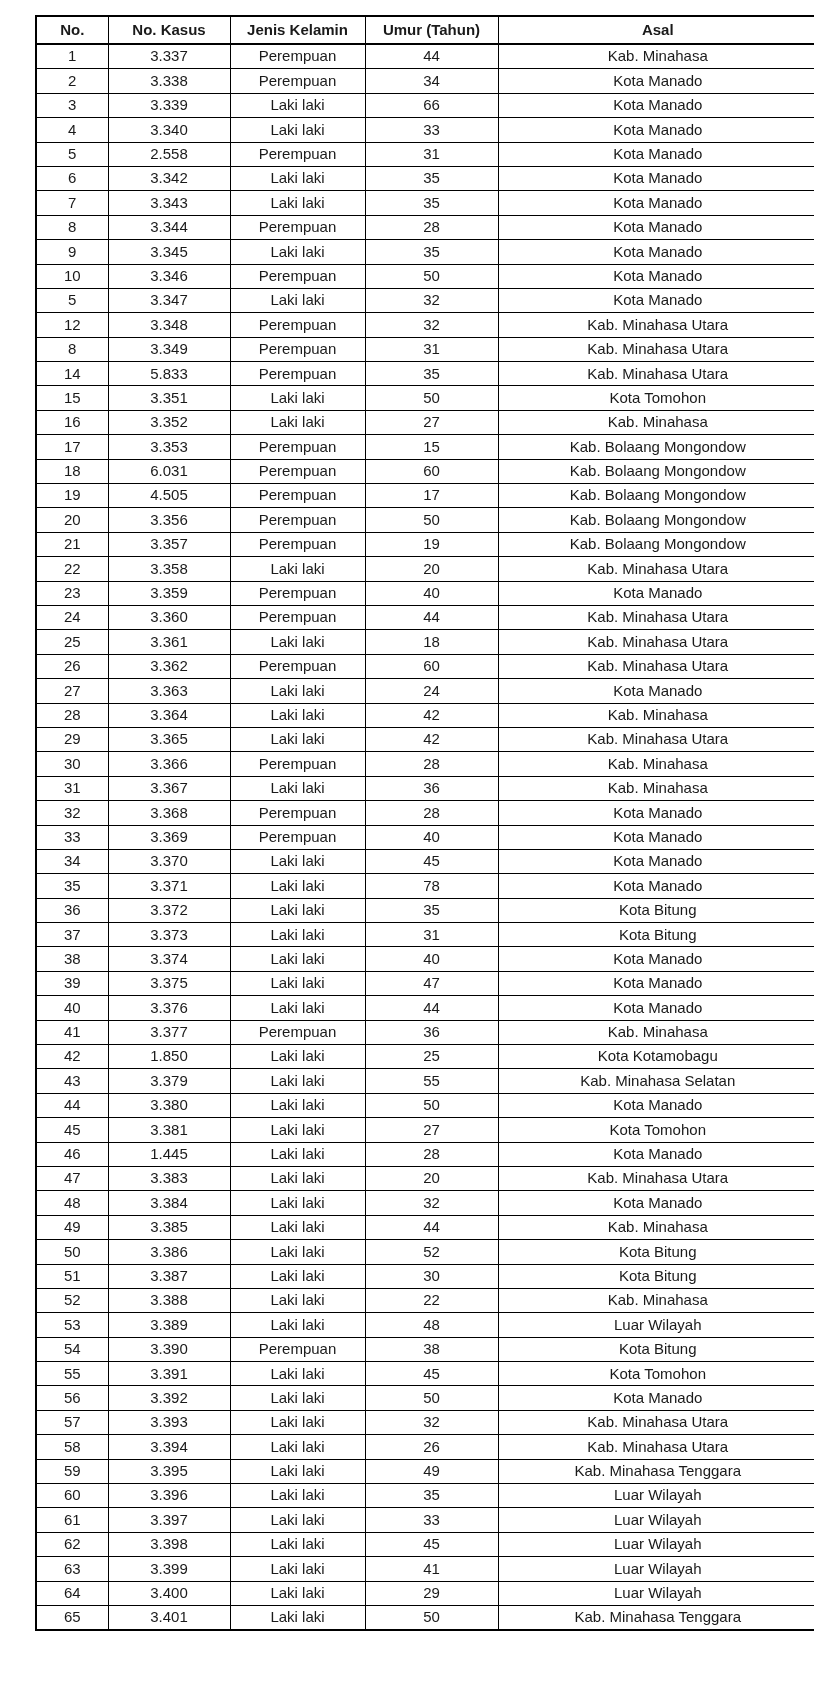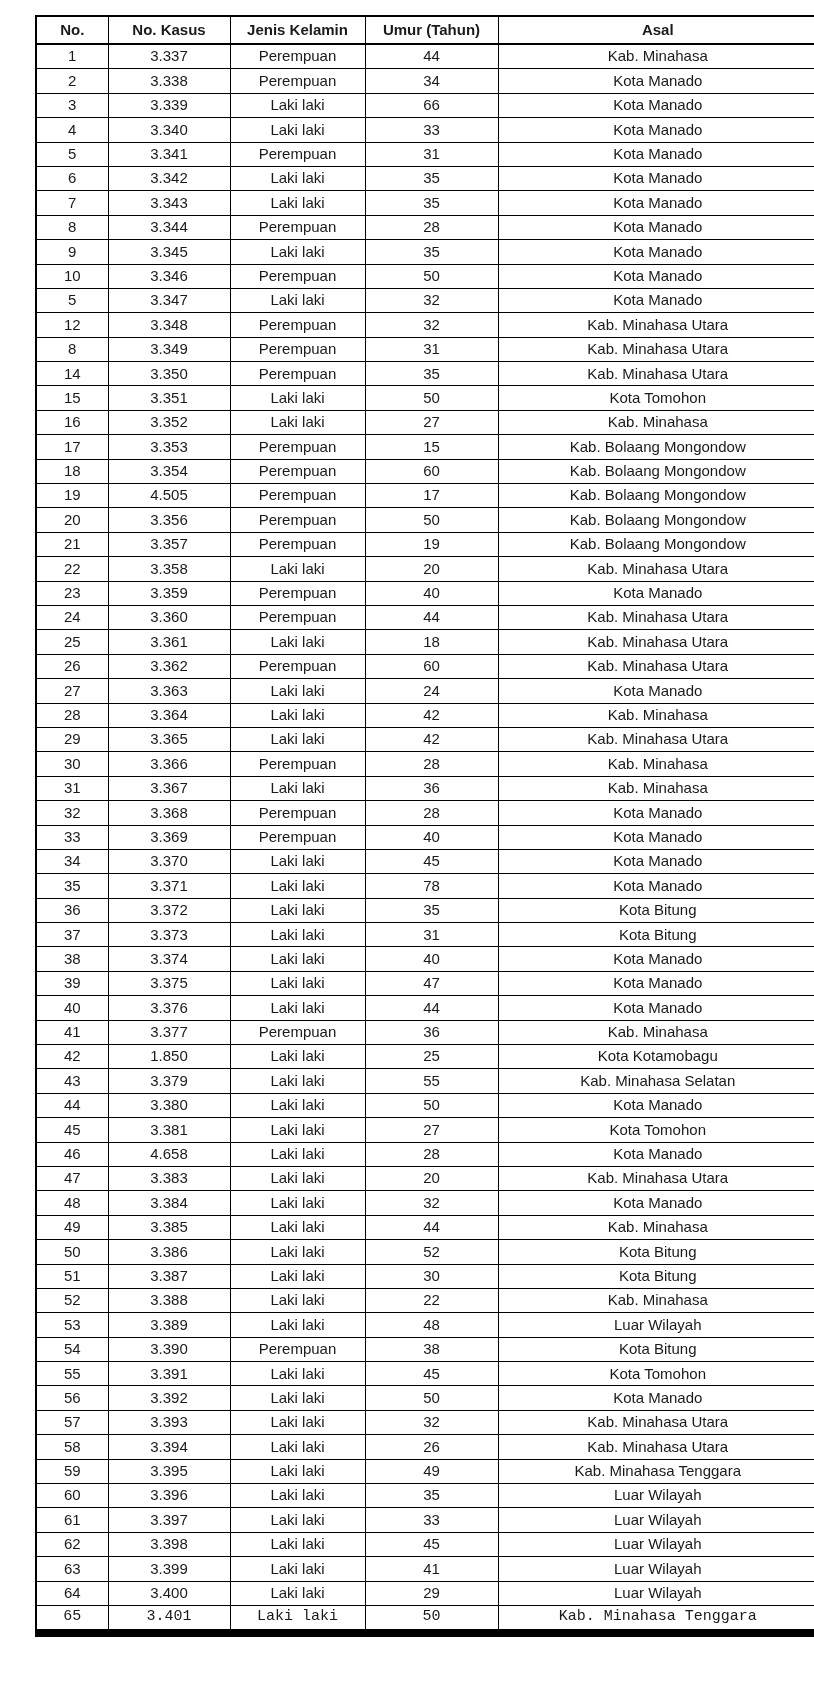--- a/index.html
+++ b/index.html
@@ -58,21 +58,21 @@
     font-weight: normal;
   }
   
   table.case-table {
     border: 2px solid #000000;
   }
   table.case-table th:first-child,
   table.case-table td:first-child  { border-left: 2px solid #000000; }
   table.case-table th:last-child,
   table.case-table td:last-child   { border-right: 2px solid #000000; }
-  table.case-table tbody tr:last-child td { border-bottom: 8px solid #000000; font-family: Liberation Mono, monospace; }
+  table.case-table tbody tr:last-child td { border-bottom: 2px solid #000000; }
 </style>
 </head>
 <body>
 
 <div class="page">
   <table class="case-table">
     <colgroup>
       <col class="c-no">
       <col class="c-kasus">
       <col class="c-jk">
@@ -112,21 +112,21 @@
   </tr>
         <tr>
     <td>4</td>
     <td>3.340</td>
     <td>Laki laki</td>
     <td>33</td>
     <td>Kota Manado</td>
   </tr>
         <tr>
     <td>5</td>
-    <td>3.341</td>
+    <td>2.558</td>
     <td>Perempuan</td>
     <td>31</td>
     <td>Kota Manado</td>
   </tr>
         <tr>
     <td>6</td>
     <td>3.342</td>
     <td>Laki laki</td>
     <td>35</td>
     <td>Kota Manado</td>
@@ -175,21 +175,21 @@
   </tr>
         <tr>
     <td>8</td>
     <td>3.349</td>
     <td>Perempuan</td>
     <td>31</td>
     <td>Kab. Minahasa Utara</td>
   </tr>
         <tr>
     <td>14</td>
-    <td>3.350</td>
+    <td>5.833</td>
     <td>Perempuan</td>
     <td>35</td>
     <td>Kab. Minahasa Utara</td>
   </tr>
         <tr>
     <td>15</td>
     <td>3.351</td>
     <td>Laki laki</td>
     <td>50</td>
     <td>Kota Tomohon</td>
@@ -203,21 +203,21 @@
   </tr>
         <tr>
     <td>17</td>
     <td>3.353</td>
     <td>Perempuan</td>
     <td>15</td>
     <td>Kab. Bolaang Mongondow</td>
   </tr>
         <tr>
     <td>18</td>
-    <td>3.354</td>
+    <td>6.031</td>
     <td>Perempuan</td>
     <td>60</td>
     <td>Kab. Bolaang Mongondow</td>
   </tr>
         <tr>
     <td>19</td>
     <td>4.505</td>
     <td>Perempuan</td>
     <td>17</td>
     <td>Kab. Bolaang Mongondow</td>
@@ -399,21 +399,21 @@
   </tr>
         <tr>
     <td>45</td>
     <td>3.381</td>
     <td>Laki laki</td>
     <td>27</td>
     <td>Kota Tomohon</td>
   </tr>
         <tr>
     <td>46</td>
-    <td>4.658</td>
+    <td>1.445</td>
     <td>Laki laki</td>
     <td>28</td>
     <td>Kota Manado</td>
   </tr>
         <tr>
     <td>47</td>
     <td>3.383</td>
     <td>Laki laki</td>
     <td>20</td>
     <td>Kab. Minahasa Utara</td>

